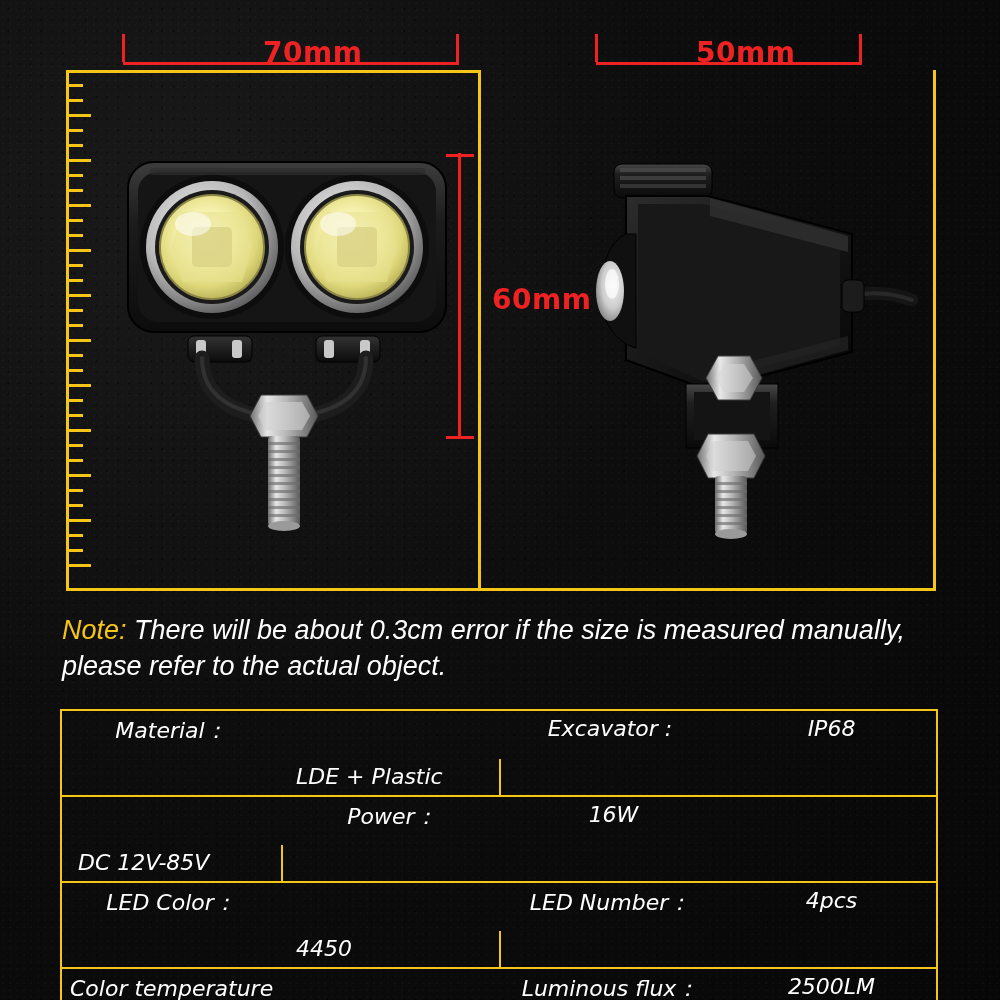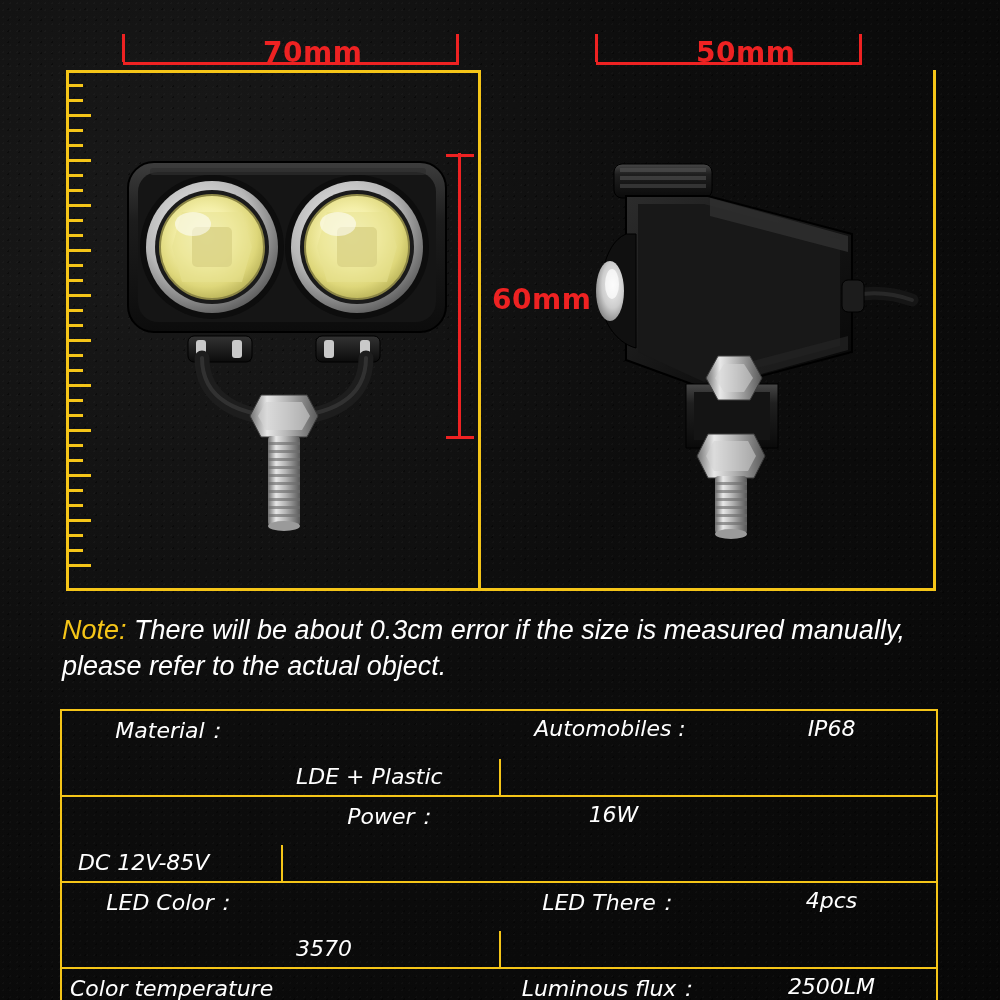--- a/index.html
+++ b/index.html
@@ -301,34 +301,34 @@
 
   <div class="note">
     <span class="note-label">Note:</span><span> There will be about 0.3cm error if the size is measured manually, please refer to the actual object.</span>
   </div>
 
   <div class="spec">
 
     <div class="spec-row">
       <div class="cell k">Material：</div>
       <div class="cell v">LDE + Plastic</div>
-      <div class="cell k2">Automobiles :</div>
+      <div class="cell k2">Excavator :</div>
       <div class="cell v2">IP68</div>
     </div>
 
     <div class="spec-row">
       <div class="cell v">DC 12V-85V</div>
       <div class="cell k2">Power：</div>
       <div class="cell v2">16W</div>
     </div>
 
     <div class="spec-row">
       <div class="cell k">LED Color：</div>
-      <div class="cell v">3570</div>
-      <div class="cell k2">LED There：</div>
+      <div class="cell v">4450</div>
+      <div class="cell k2">LED Number：</div>
       <div class="cell v2">4pcs</div>
     </div>
 
     <div class="spec-row">
       <div class="cell k">Color temperature：</div>
       <div class="cell v">3000K-9800K</div>
       <div class="cell k2">Luminous flux：</div>
       <div class="cell v2">2500LM</div>
     </div>
 

